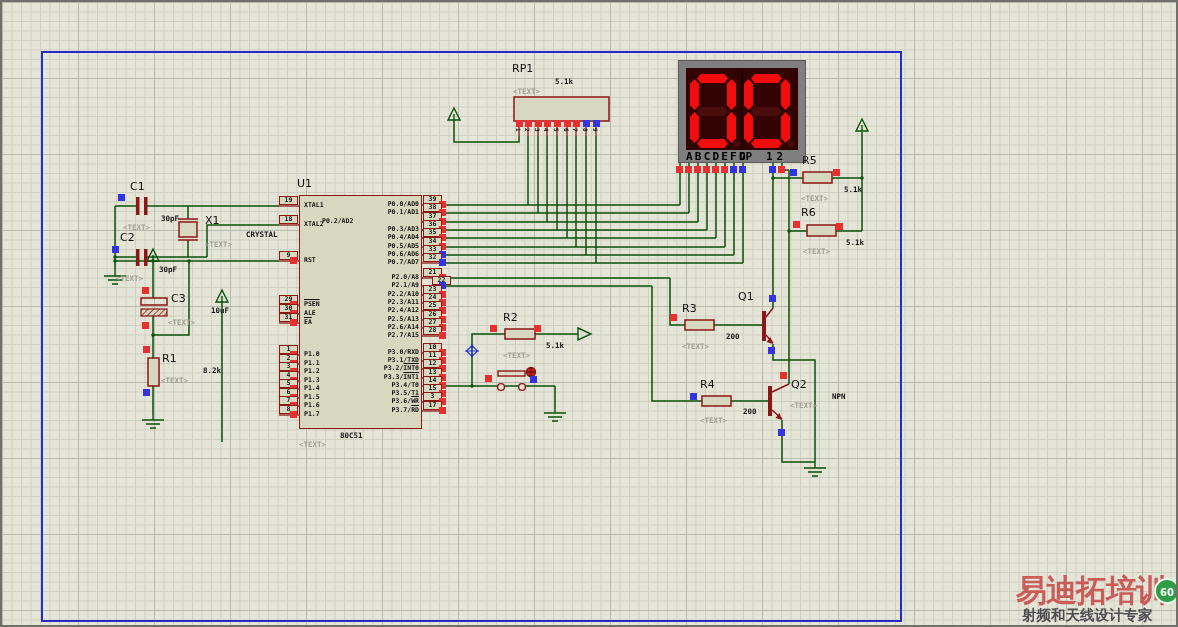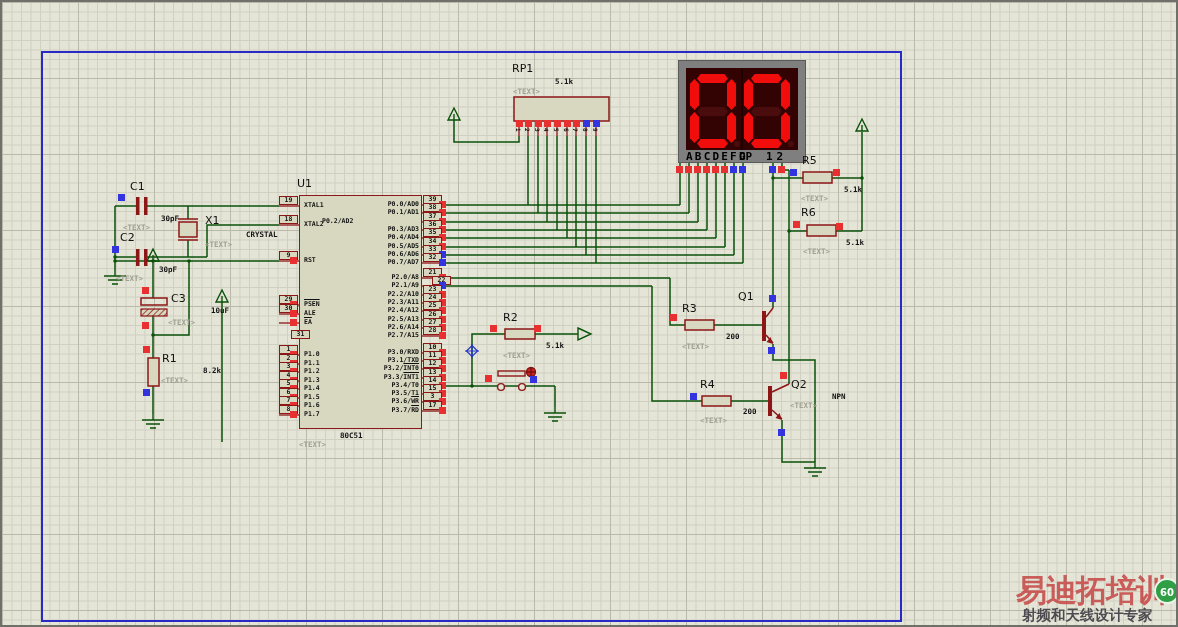--- a/index.html
+++ b/index.html
@@ -276,21 +276,21 @@
       <div class="pinlabel" style="left: 302px; top: 219px;">XTAL2</div>
       <div class="pnbox" style="left: 277px; top: 249px;">9</div>
       <div class="sq r" style="left: 288px; top: 255px;"></div>
       <div class="pinlabel" style="left: 302px; top: 255px;">RST</div>
       <div class="pnbox" style="left: 277px; top: 293px;">29</div>
       <div class="sq r" style="left: 288px; top: 299px;"></div>
       <div class="pinlabel" style="left: 302px; top: 299px;"><span class="ov">PSEN</span></div>
       <div class="pnbox" style="left: 277px; top: 302px;">30</div>
       <div class="sq r" style="left: 288px; top: 308px;"></div>
       <div class="pinlabel" style="left: 302px; top: 308px;">ALE</div>
-      <div class="pnbox" style="left: 289px; top: 311px; margin-top: 17px;">31</div>
+      <div class="pnbox" style="left: 277px; top: 311px;">31</div>
       <div class="sq r" style="left: 288px; top: 317px;"></div>
       <div class="pinlabel" style="left: 302px; top: 317px;"><span class="ov">EA</span></div>
       <div class="pnbox" style="left: 277px; top: 343px;">1</div>
       <div class="sq r" style="left: 288px; top: 349px;"></div>
       <div class="pinlabel" style="left: 302px; top: 349px;">P1.0</div>
       <div class="pnbox" style="left: 277px; top: 352px;">2</div>
       <div class="sq r" style="left: 288px; top: 358px;"></div>
       <div class="pinlabel" style="left: 302px; top: 358px;">P1.1</div>
       <div class="pnbox" style="left: 277px; top: 360px;">3</div>
       <div class="sq r" style="left: 288px; top: 366px;"></div>

